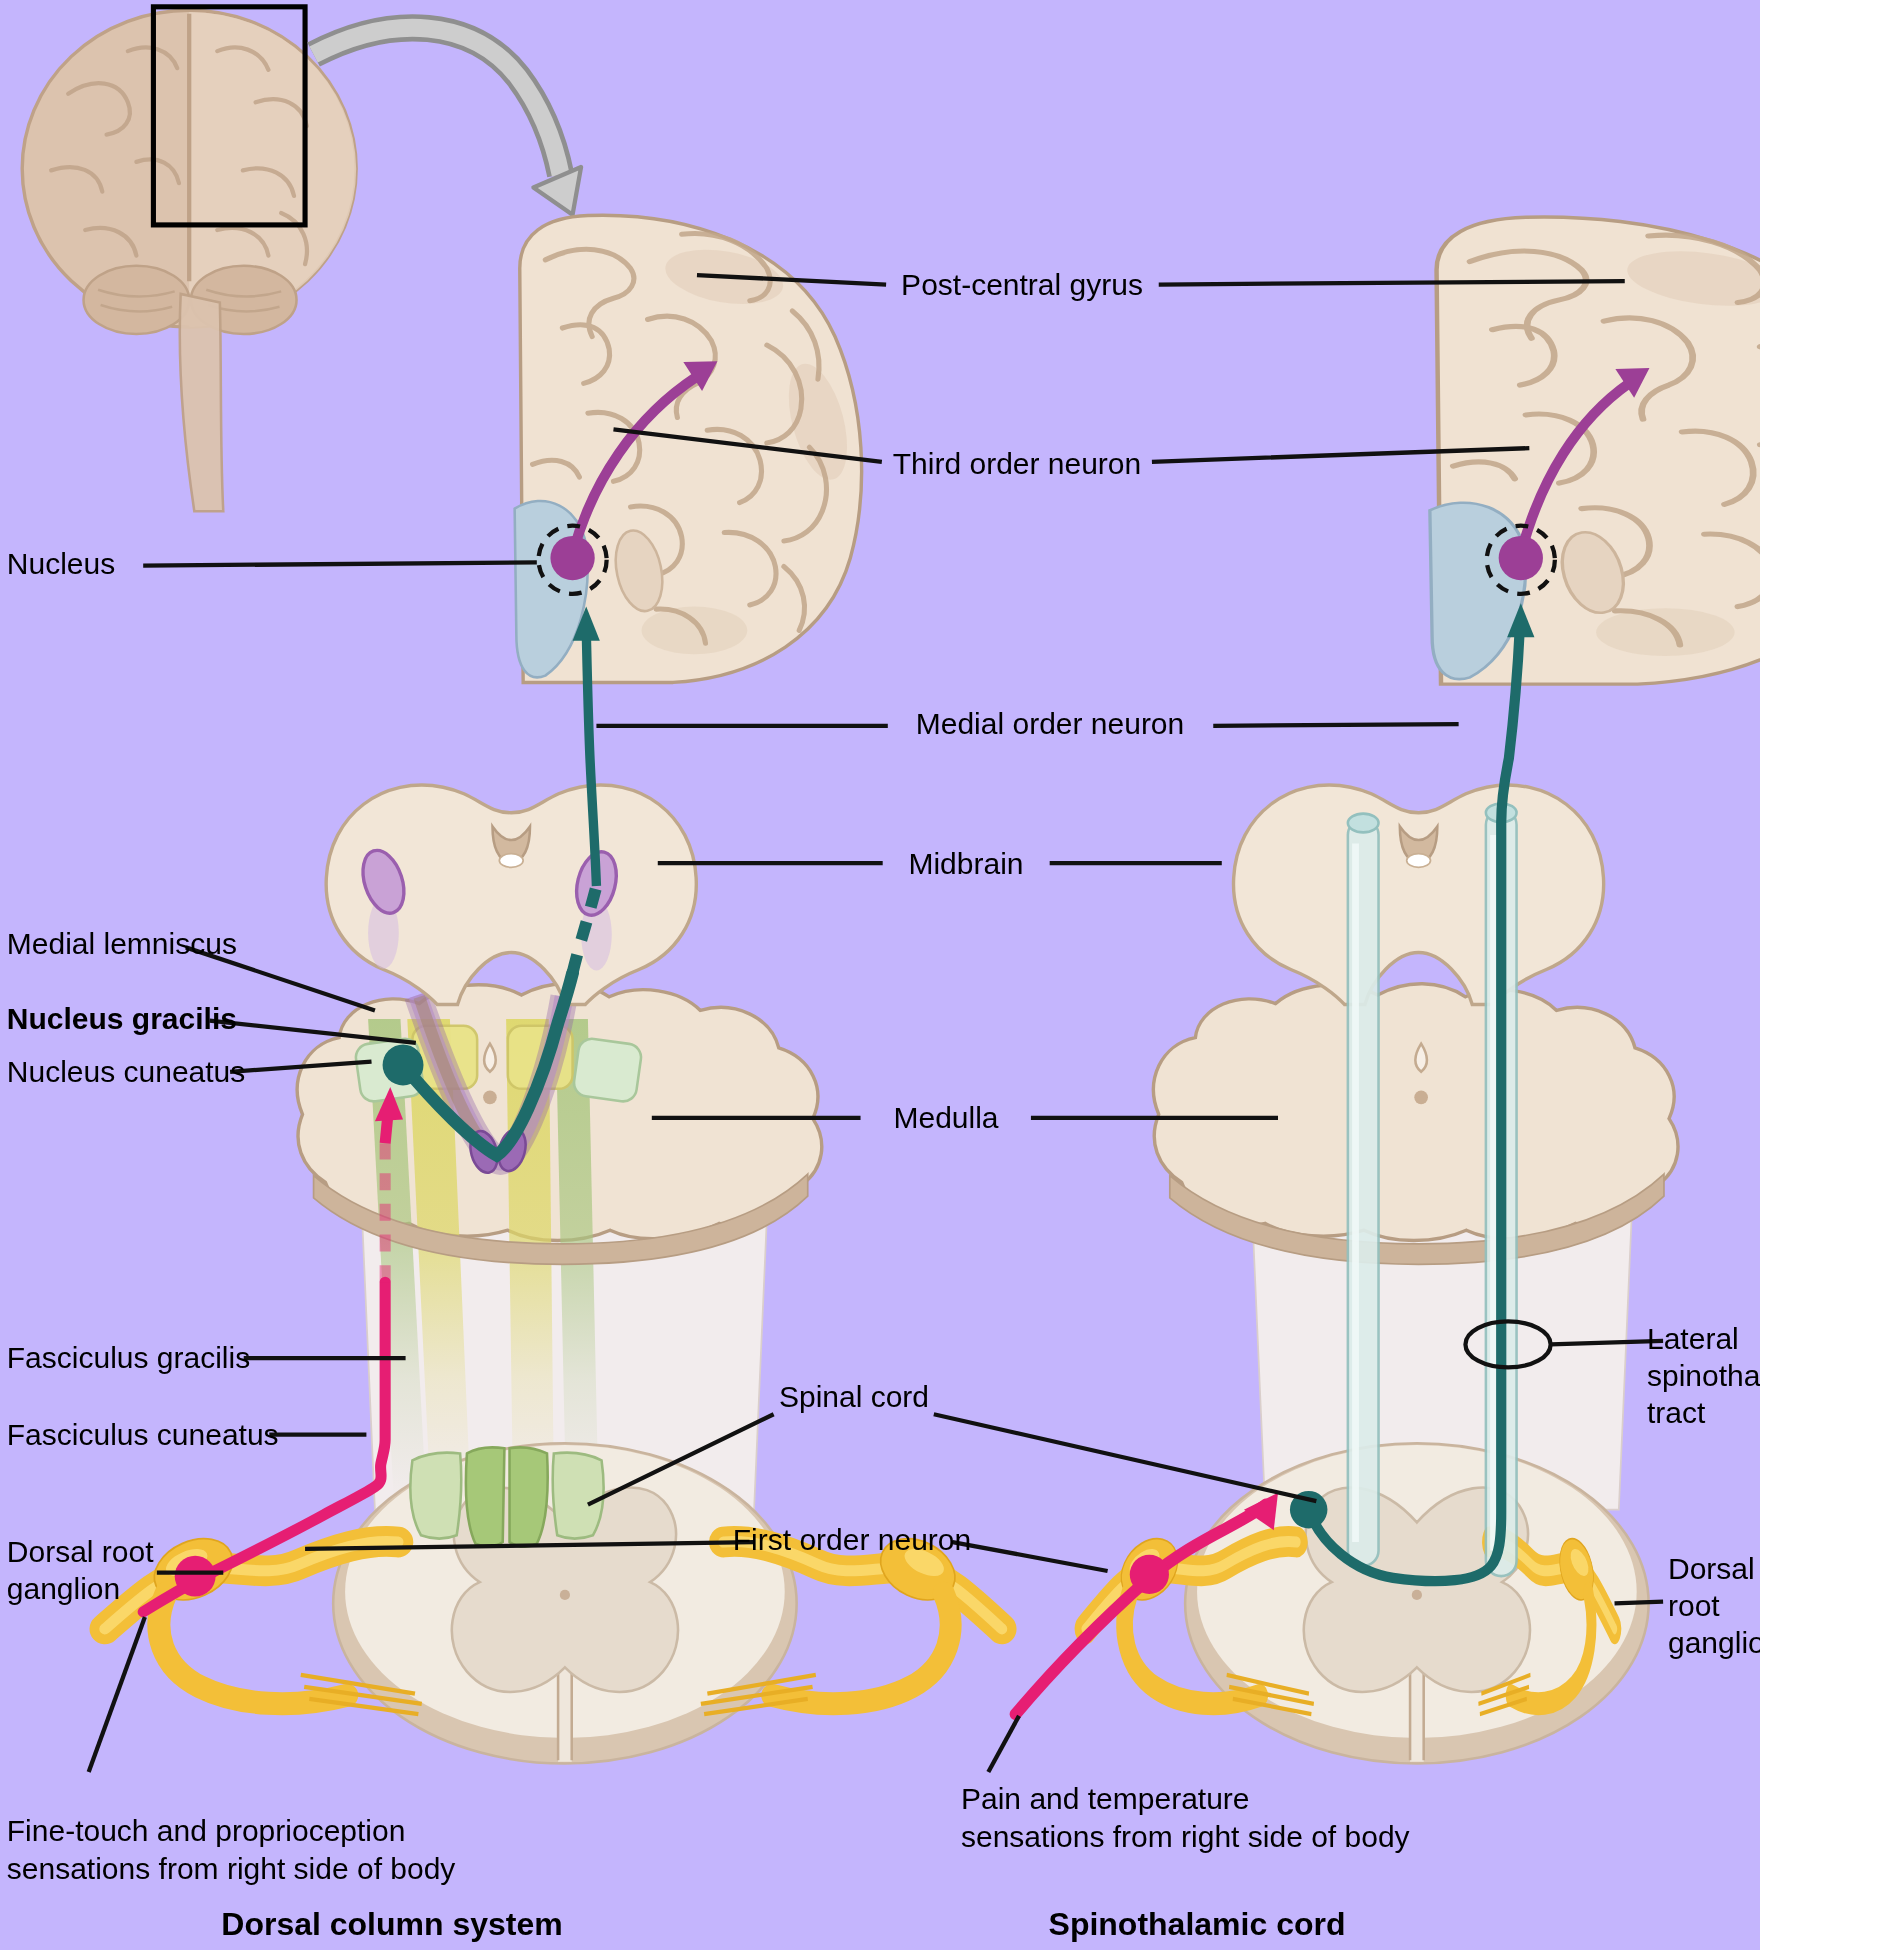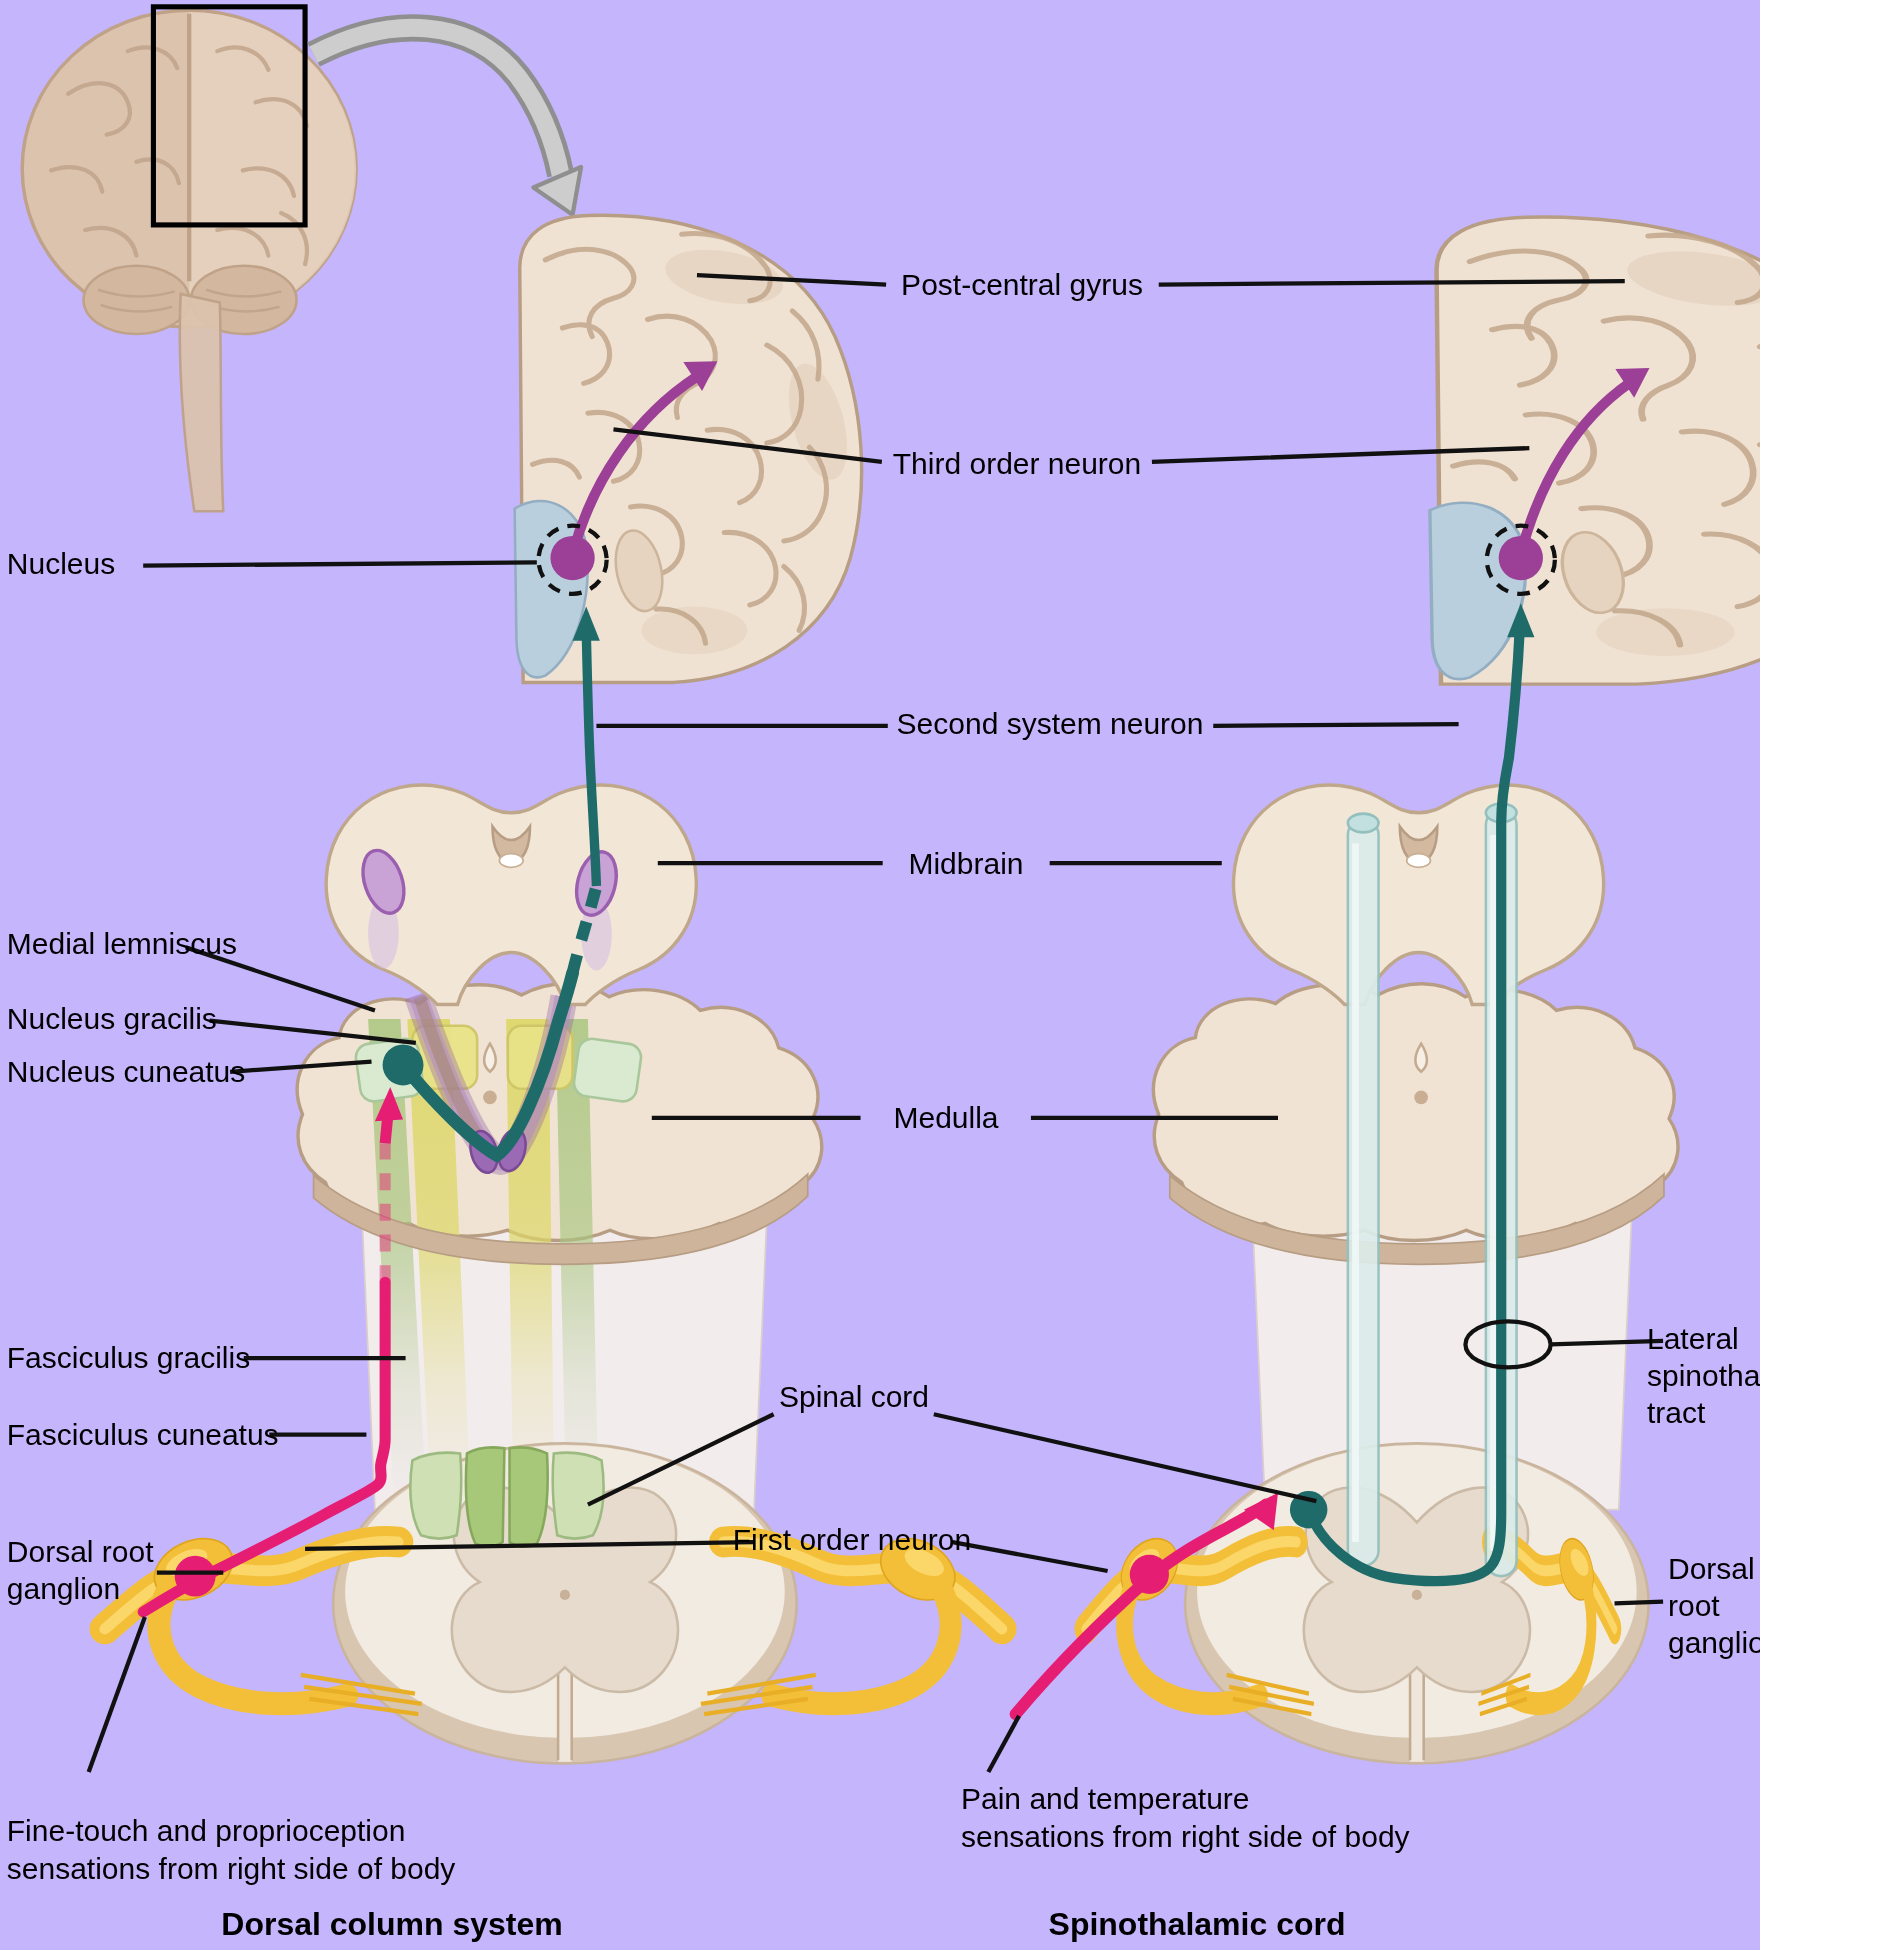--- a/index.html
+++ b/index.html
@@ -306,24 +306,24 @@
     <path d="M 1820,1578 L 1952,1574"></path>
     <path d="M 1895,1882 L 1952,1880"></path>
     <path d="M 104,2080 L 170,1898"></path>
     <path d="M 1160,2080 L 1196,2014"></path>
   </g>
 </svg>
 
 <div class="lbl center" style="left:1022px;top:266px;">Post-central gyrus</div>
 <div class="lbl center" style="left:1017px;top:445px;">Third order neuron</div>
 <div class="lbl" style="left:6.8px;top:545px;">Nucleus</div>
-<div class="lbl center" style="left:1050px;top:705px;">Second system neuron</div>
+<div class="lbl center" style="left:1050px;top:705px;">Medial order neuron</div>
 <div class="lbl center" style="left:966px;top:845px;">Midbrain</div>
 <div class="lbl" style="left:6.8px;top:925px;">Medial lemniscus</div>
-<div class="lbl" style="left:6.8px;top:1000px;">Nucleus gracilis</div>
+<div class="lbl" style="left:6.8px;top:1000px;font-weight:bold;">Nucleus gracilis</div>
 <div class="lbl" style="left:6.8px;top:1053px;">Nucleus cuneatus</div>
 <div class="lbl center" style="left:946px;top:1099px;">Medulla</div>
 <div class="lbl" style="left:6.8px;top:1339px;">Fasciculus gracilis</div>
 <div class="lbl" style="left:6.8px;top:1416px;">Fasciculus cuneatus</div>
 <div class="lbl center" style="left:854px;top:1378px;">Spinal cord</div>
 <div class="lbl center" style="left:852px;top:1521px;">First order neuron</div>
 <div class="lbl" style="left:6.8px;top:1533px;">Dorsal root
 ganglion</div>
 <div class="lbl" style="left:1608px;top:1320px;margin-left:39px;">Lateral
 spinothalamic

